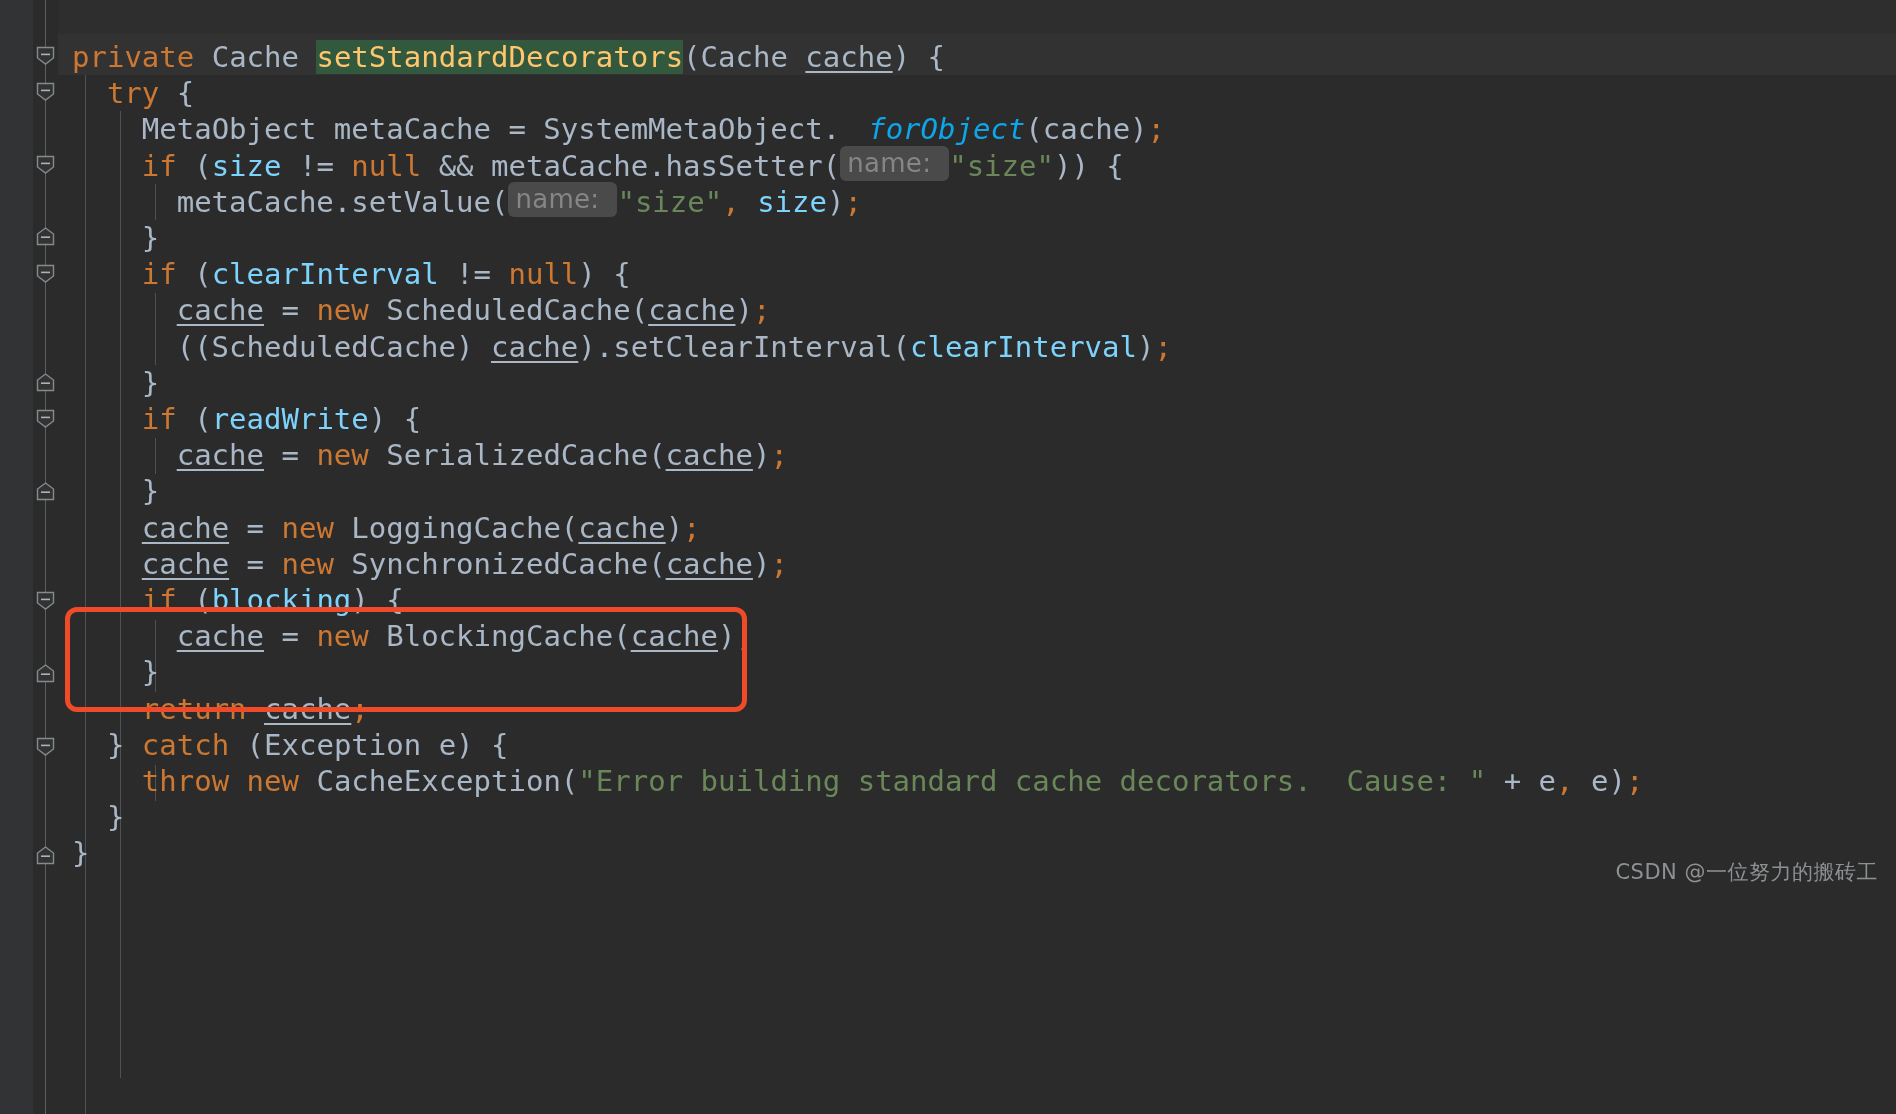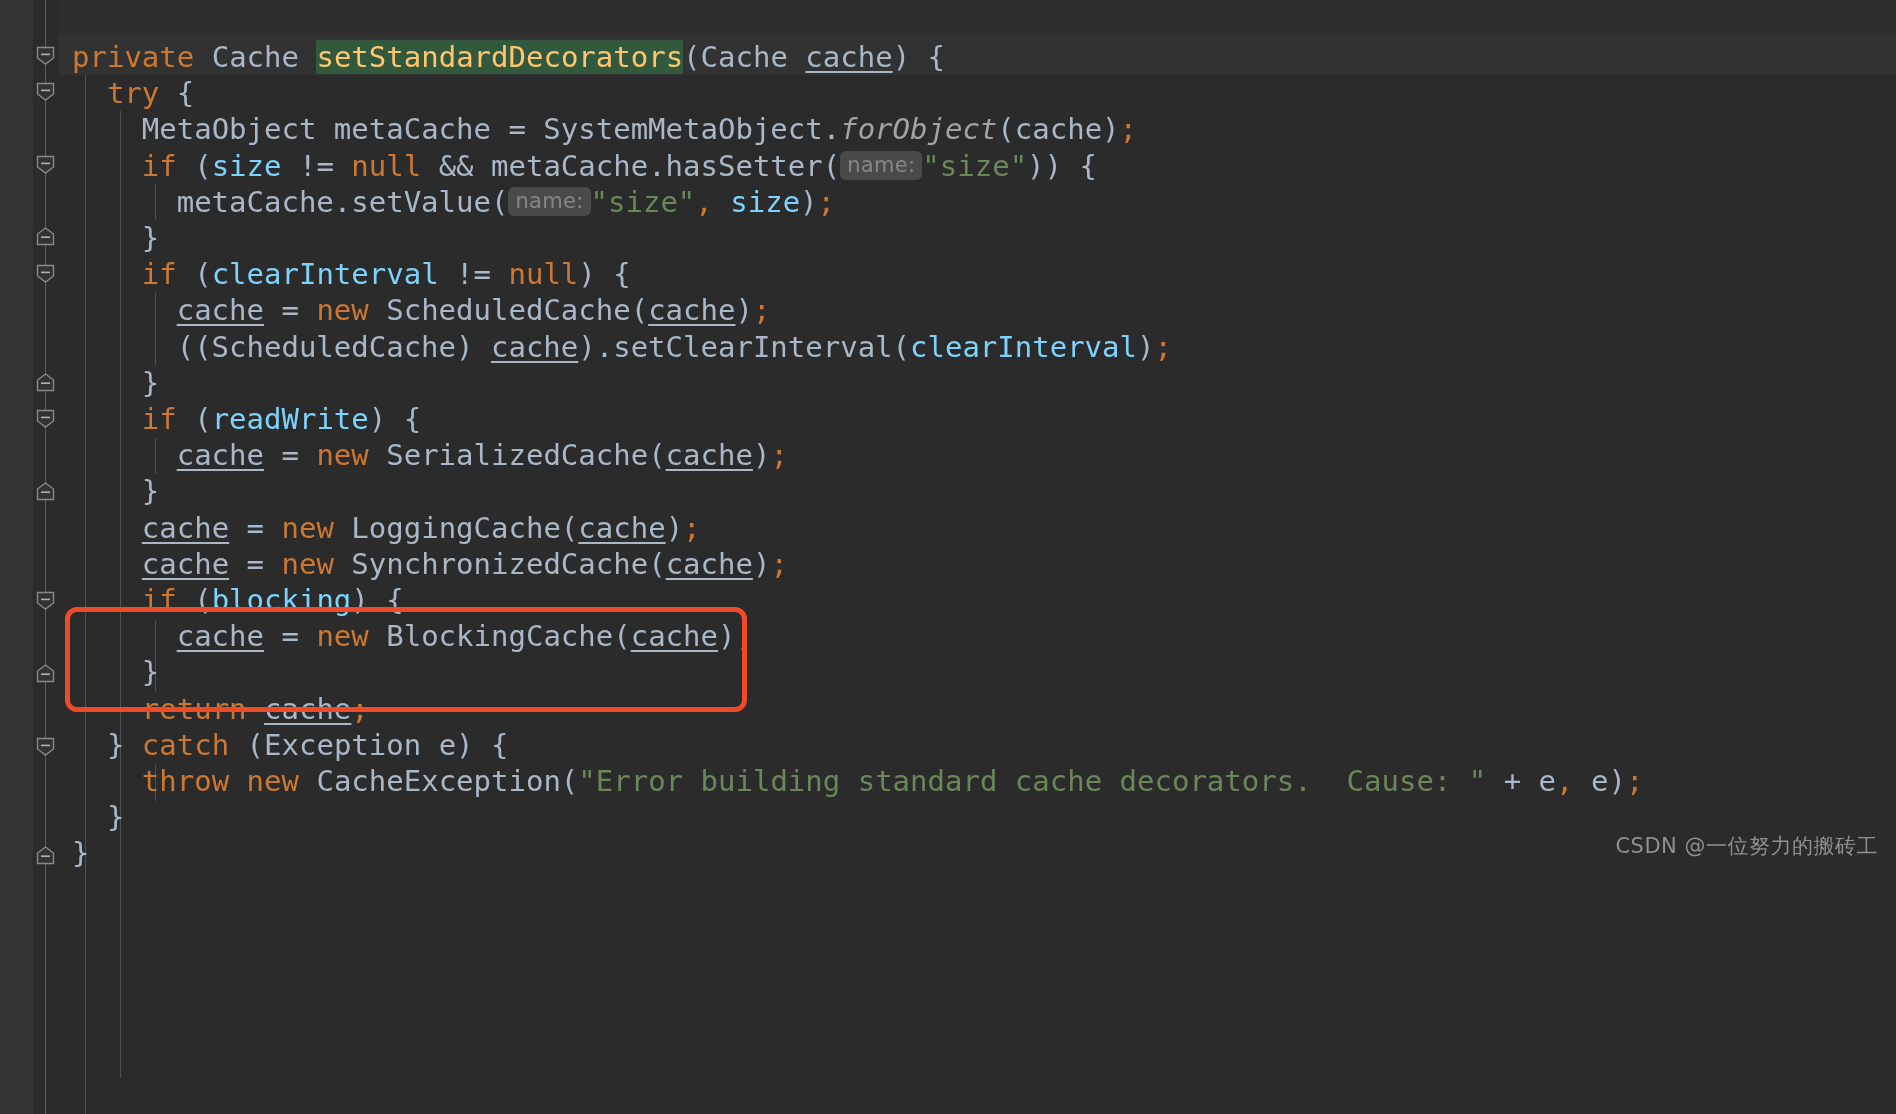--- a/index.html
+++ b/index.html
@@ -65,51 +65,51 @@
     position:absolute;left:0;height:36.2px;
     white-space:pre;
   }
 
   
   .kw   {color:#cc7832;}
   .id   {color:#a9b7c6;}
   .type {color:#a9b7c6;}
   .str  {color:#6a8759;}
   .fld  {color:#7dd3fc;}
-  .stat {color:#a3a3a3;font-style:italic;}
+  .stat {color:#0ea5e9;font-style:italic;margin-left:28px;}
   .pun  {color:#a9b7c6;}
   .semi {color:#cc7832;}
   .var-u{color:#a9b7c6;text-decoration:underline;text-underline-offset:4px;}
   .hl-usage{background:#32593d;color:#ffc66d;}
 
   
   .hint{
     background:#4a4a4a;
     color:#868686;
     border-radius:6px;
-    font-size:21px;
-    padding:2px 7px 3px 7px;
+    font-size:26px;
+    padding:2px 18px 3px 7px;
     position:relative;
     top:-4px;
     letter-spacing:0.3px;
     font-family:"DejaVu Sans","Liberation Sans",sans-serif;
   }
 
   
   .annot-box{
     position:absolute;
     border:5px solid #f04b28;
     border-radius:12px;
     pointer-events:none;
     box-sizing:border-box;
   }
 
   
   .watermark{
-    position:absolute;right:18px;bottom:30px;
+    position:absolute;right:18px;bottom:4px;
     color:#8e9193;
     font-size:21px;
     font-family:"DejaVu Sans","Liberation Sans",sans-serif;
     letter-spacing:0.5px;
   }
 </style>
 </head>
 <body>
 
 <div id="editor-root">

